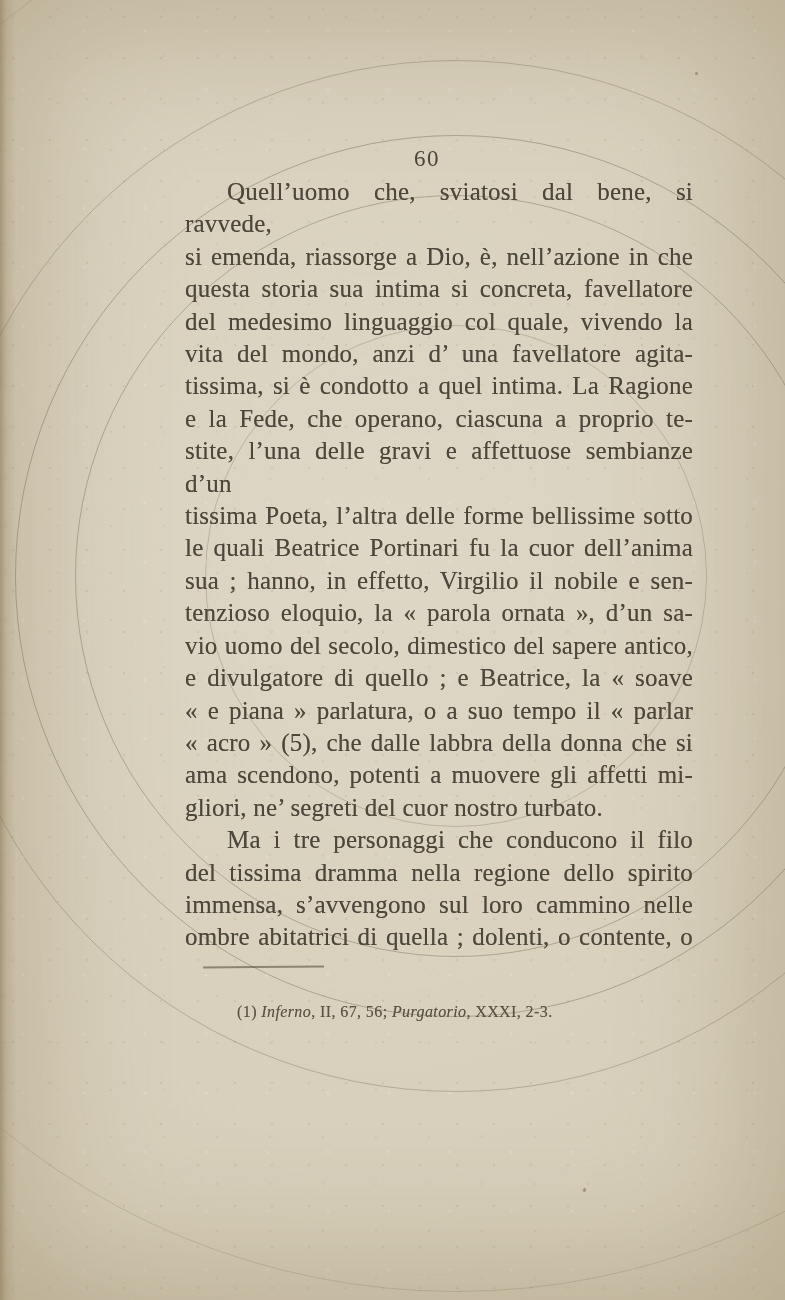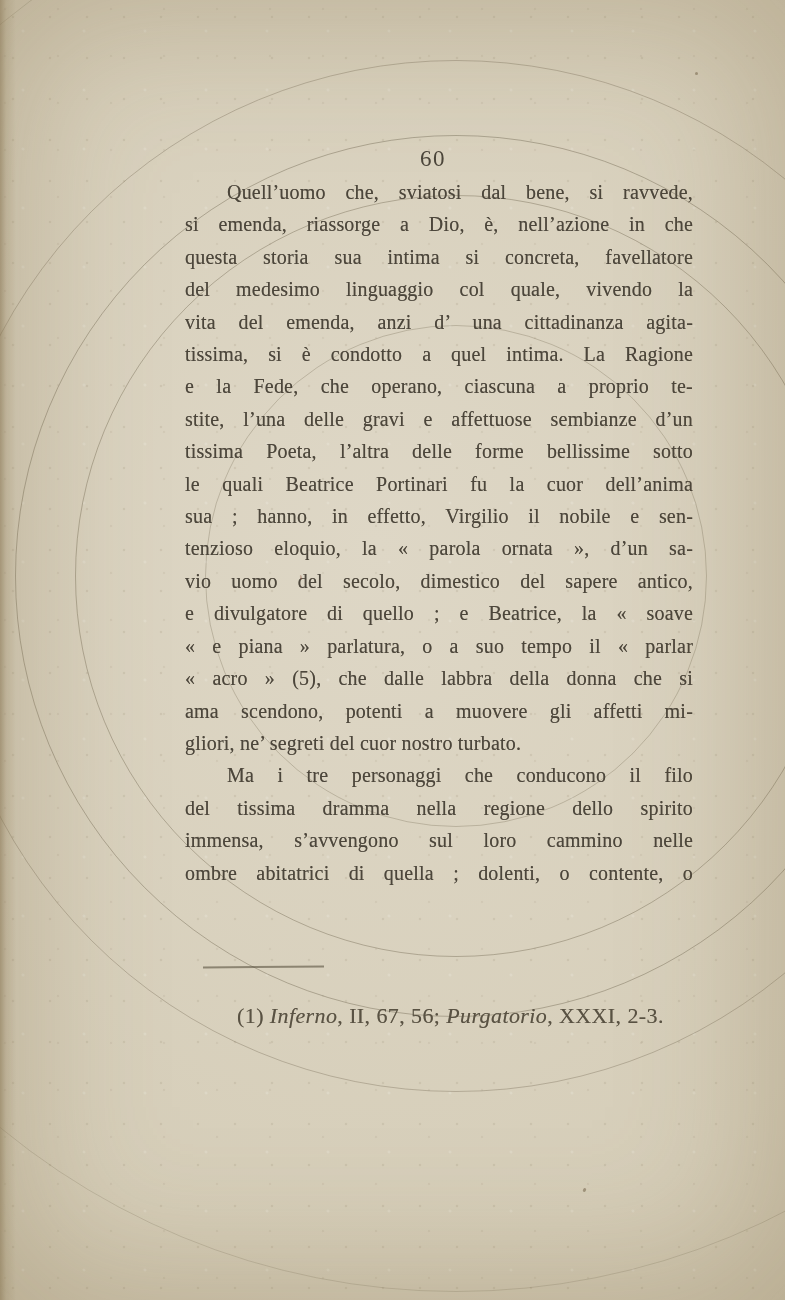--- a/index.html
+++ b/index.html
@@ -27,38 +27,38 @@
   .arc{
     position:absolute;border-radius:50%;pointer-events:none;
     border:1px solid rgba(108,98,76,.38);
   }
   .arc.a1{left:205px;top:325px;width:500px;height:500px;border-color:rgba(108,98,76,.30);}
   .arc.a2{left:75px;top:195px;width:760px;height:760px;border-color:rgba(108,98,76,.40);}
   .arc.a3{left:15px;top:135px;width:880px;height:880px;border-color:rgba(108,98,76,.42);}
   .arc.a4{left:-60px;top:60px;width:1030px;height:1030px;border-color:rgba(108,98,76,.34);}
   .arc.a5{left:-260px;top:-140px;width:1430px;height:1430px;border-color:rgba(108,98,76,.22);}
   .pagenum{
-    position:absolute;left:179px;top:146px;width:508px;
+    position:absolute;left:173px;top:146px;width:508px;
     text-align:center;font-size:23px;letter-spacing:1.5px;
   }
   .textblock{
     position:absolute;left:185px;top:176px;width:508px;
-    font-size:20px;line-height:32.4px;letter-spacing:.2px;
+    font-size:25px;line-height:32.4px;letter-spacing:.2px;
     text-shadow:0 0 .5px rgba(76,70,59,.55);
   }
   .line{text-align:justify;text-align-last:justify;}
   .line.end{text-align-last:left;}
   .line.indent{text-indent:42px;}
   .rule{
     position:absolute;left:203px;top:966px;width:121px;height:1.5px;
     background:rgba(92,84,66,.62);transform:rotate(-.4deg);
   }
   .footnote{
     position:absolute;left:185px;top:1003px;width:508px;box-sizing:border-box;
-    padding-left:52px;font-size:22px;letter-spacing:.4px;color:#595243;
+    padding-left:52px;font-size:16px;letter-spacing:.4px;color:#595243;
     text-shadow:0 0 .5px rgba(89,82,67,.5);
   }
   .footnote .it{font-style:italic;}
   .fleck{position:absolute;background:rgba(95,78,50,.45);border-radius:50%;pointer-events:none;}
   .fleck.f1{left:583px;top:1188px;width:3px;height:4px;transform:rotate(30deg);}
   .fleck.f2{left:300px;top:575px;width:2px;height:5px;transform:rotate(-12deg);background:rgba(150,90,70,.35);}
   .fleck.f3{left:695px;top:72px;width:3px;height:3px;}
 </style>
 </head>
 <body>
@@ -70,21 +70,21 @@
   <div class="arc a4"></div>
   <div class="arc a5"></div>
 
   <div class="pagenum">60</div>
 
   <div class="textblock">
     <div class="line indent">Quell’uomo che, sviatosi dal bene, si ravvede,</div>
     <div class="line">si emenda, riassorge a Dio, è, nell’azione in che</div>
     <div class="line">questa storia sua intima si concreta, favellatore</div>
     <div class="line">del medesimo linguaggio col quale, vivendo la</div>
-    <div class="line">vita del emenda, anzi d’ una cittadinanza agita-</div>
+    <div class="line">vita del mondo, anzi d’ una favellatore agita-</div>
     <div class="line">tissima, si è condotto a quel intima. La Ragione</div>
     <div class="line">e la Fede, che operano, ciascuna a proprio te-</div>
     <div class="line">stite, l’una delle gravi e affettuose sembianze d’un</div>
     <div class="line">tissima Poeta, l’altra delle forme bellissime sotto</div>
     <div class="line">le quali Beatrice Portinari fu la cuor dell’anima</div>
     <div class="line">sua ; hanno, in effetto, Virgilio il nobile e sen-</div>
     <div class="line">tenzioso eloquio, la « parola ornata », d’un sa-</div>
     <div class="line">vio uomo del secolo, dimestico del sapere antico,</div>
     <div class="line">e divulgatore di quello ; e Beatrice, la « soave</div>
     <div class="line">« e piana » parlatura, o a suo tempo il « parlar</div>

